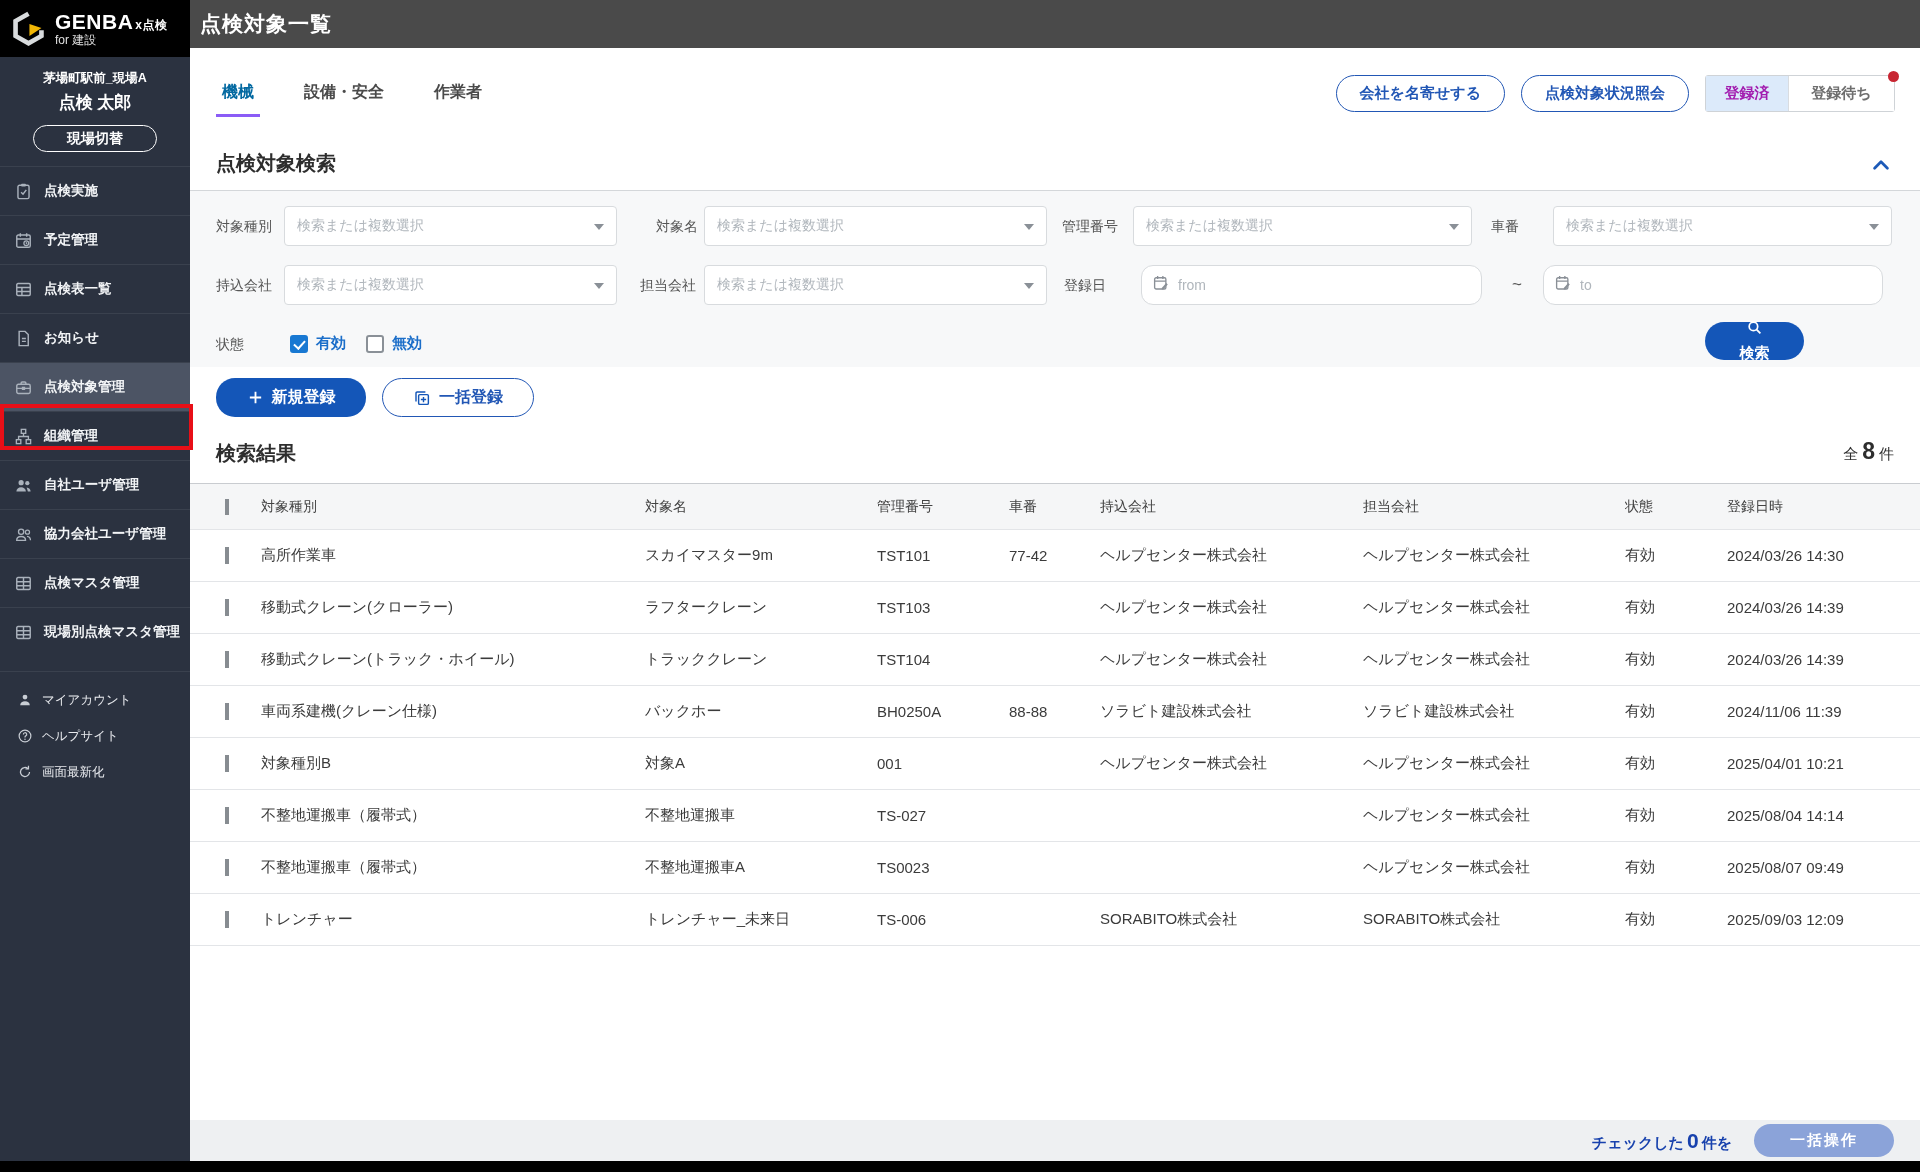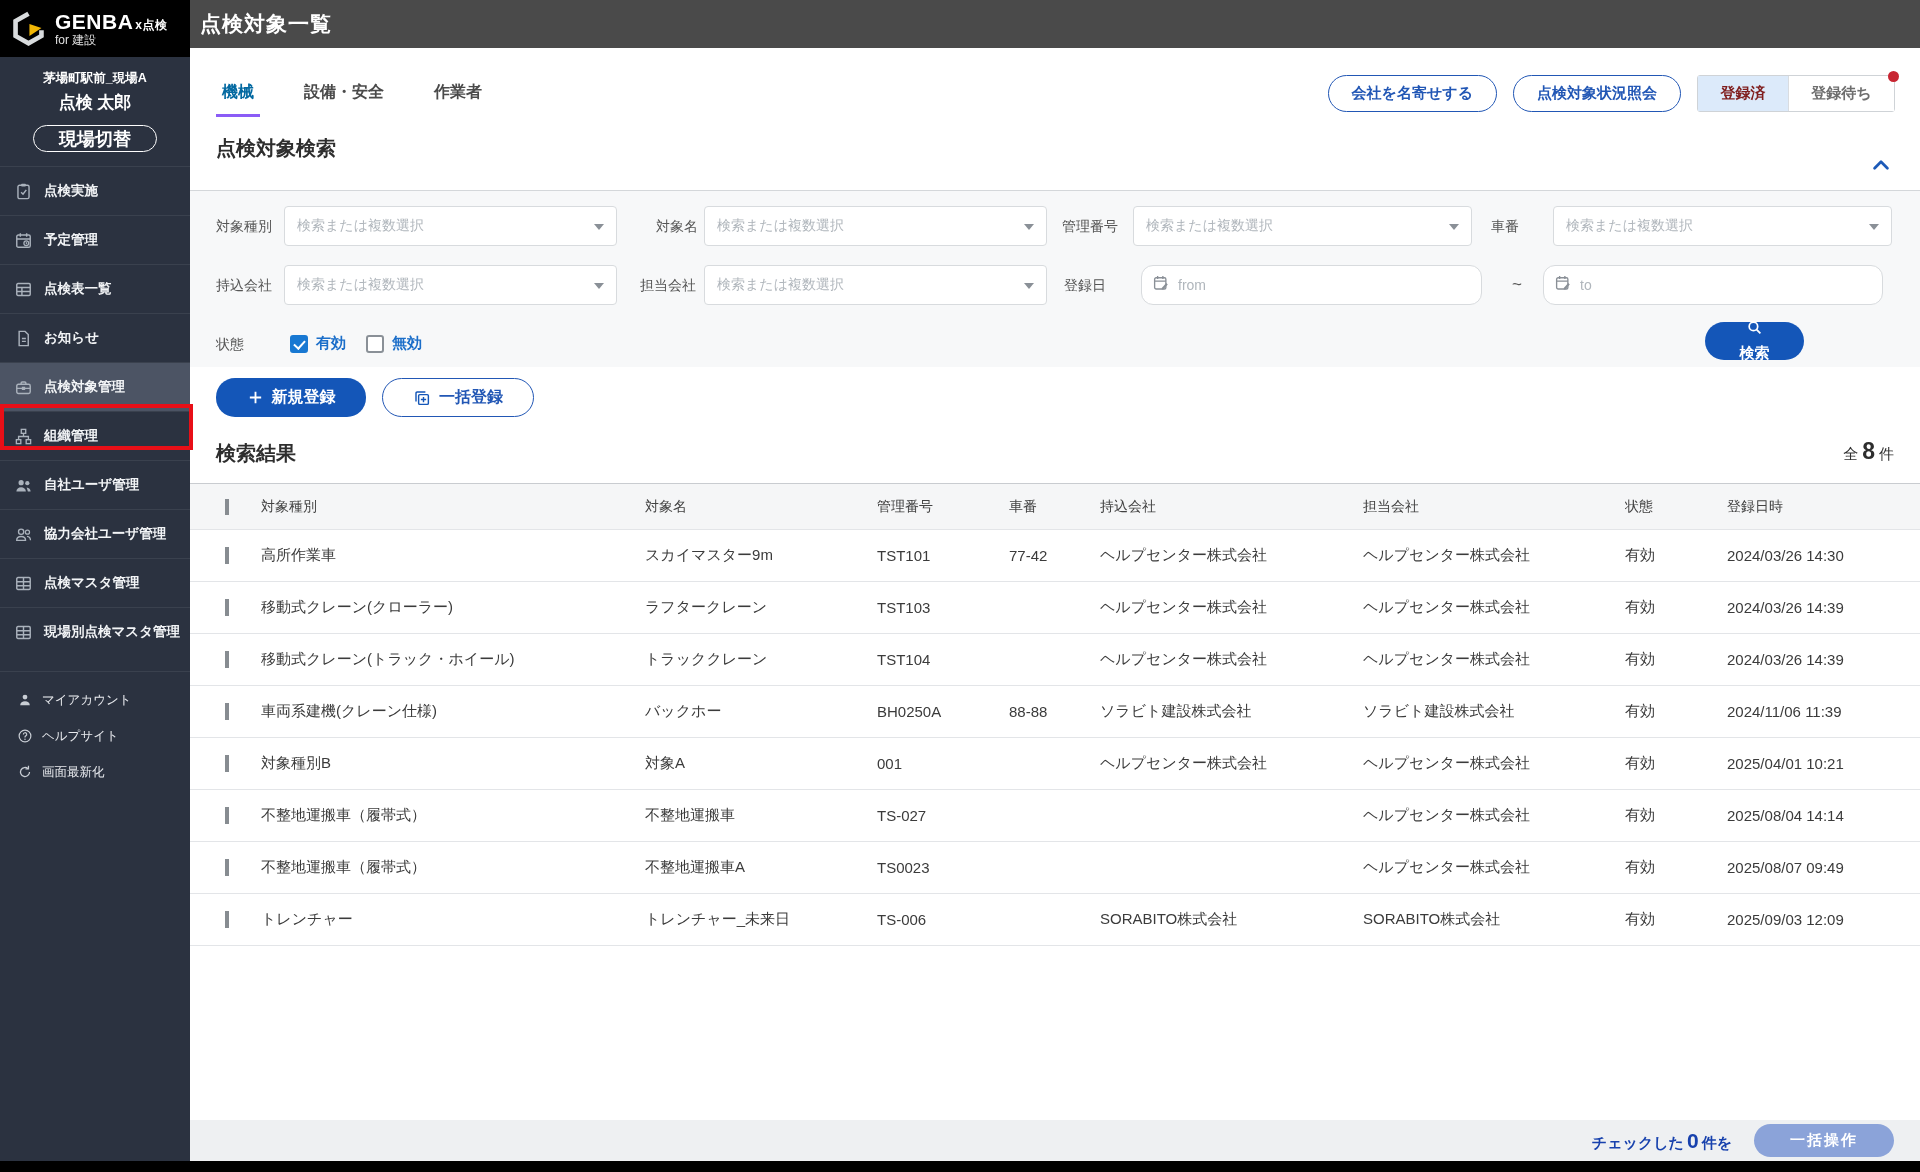--- a/index.html
+++ b/index.html
@@ -10,21 +10,21 @@
   #sidebar { position:absolute; left:0; top:0; width:190px; height:1172px; background:#2b3240; z-index:2; }
   .logo-block { height:57px; background:#000; display:flex; align-items:center; padding-left:10px; gap:8px; }
   .logo-text { color:#fff; line-height:1.05; }
   .logo-line1 { font-size:21px; font-weight:bold; letter-spacing:.5px; }
   .logo-line1 .logo-product { font-size:12px; font-weight:bold; margin-left:2px; }
   .logo-line2 { font-size:12px; color:#e0e0e0; margin-top:1px; }
   .user-block { text-align:center; padding-top:13px; padding-bottom:14px; }
   .site-name { color:#fff; font-size:12.5px; font-weight:bold; }
   .user-name { color:#fff; font-size:17px; font-weight:bold; margin-top:4px; }
   .switch-btn { margin:11px auto 0; width:124px; height:27px; border:1.5px solid #fff; border-radius:14px;
-    color:#fff; font-size:18px; font-weight:bold; display:flex; align-items:center; justify-content:center; cursor:pointer; background:transparent; }
+    color:#fff; font-size:14px; font-weight:bold; display:flex; align-items:center; justify-content:center; cursor:pointer; background:transparent; }
   .nav-item { height:49px; display:flex; align-items:center; gap:11px; padding-left:14px;
     border-top:1px solid #3a414e; cursor:pointer; }
   .nav-item.active { background:#4c5464; }
   .nav-icon { width:19px; height:19px; flex:0 0 19px; color:#aab2bc; }
   .nav-icon svg { width:19px; height:19px; display:block; }
   .nav-label { color:#f2f4f6; font-size:13.5px; font-weight:bold; white-space:nowrap; }
   .nav-bottom { margin-top:15px; border-top:1px solid #3a414e; padding-top:10px; }
   .util-item { height:36px; display:flex; align-items:center; gap:9px; padding-left:17px; cursor:pointer; }
   .util-icon { width:16px; height:16px; flex:0 0 16px; color:#c8cdd4; }
   .util-icon svg { width:16px; height:16px; display:block; }
@@ -44,27 +44,27 @@
   .tabs-row { position:absolute; top:30px; left:26px; display:flex; gap:38px; }
   .tab { font-size:16px; font-weight:bold; color:#4a4a4a; padding:4px 6px 11px; cursor:pointer; }
   .tab.active { color:#0369a1; border-bottom:3px solid #8b5cf6; }
 
   
   .top-actions { position:absolute; top:27px; right:25px; display:flex; align-items:center; gap:16px; }
   .pill-outline { height:37px; border:1.5px solid #2257b5; border-radius:19px; background:#fff;
     color:#2257b5; font-size:15px; font-weight:bold; display:flex; align-items:center; padding:0 23px; cursor:pointer; }
   .segmented { position:relative; height:37px; display:flex; border:1px solid #cfd3d7; border-radius:3px; background:#fff; }
   .seg { display:flex; align-items:center; justify-content:center; font-size:15px; font-weight:bold; cursor:pointer; }
-  .seg.selected { width:90px; background:#dceafa; color:#7f1d1d; }
+  .seg.selected { width:82px; background:#dceafa; color:#a21caf; }
   .seg.unselected { width:106px; background:#fff; color:#6e6e6e; border-left:1px solid #d9dce0; }
   .red-dot { position:absolute; top:-5px; right:-5px; width:11px; height:11px; border-radius:50%; background:#c82532; }
 
   
   .section-head { position:absolute; left:26px; font-size:20px; font-weight:bold; color:#2e2e2e; }
-  #search-head { top:87px; }
+  #search-head { top:102px; }
   .collapse-chevron { position:absolute; right:28px; top:106px; cursor:pointer; color:#1c5ab8; }
   #filter-panel { position:absolute; left:0; top:142px; width:1730px; height:177px;
     background:#f7f8f9; border-top:1px solid #d4d7da; }
   .f-label { position:absolute; font-size:14px; color:#555; line-height:40px; white-space:nowrap; }
   .f-select { position:absolute; height:40px; background:#fff; border:1px solid #d8dbde; border-radius:4px;
     display:flex; align-items:center; padding:0 30px 0 12px; font-size:14px; color:#b0b6bc; cursor:pointer; }
   .caret { position:absolute; right:12px; top:17px; width:0; height:0;
     border-left:5px solid transparent; border-right:5px solid transparent; border-top:6px solid #8a9097; }
   .f-date { position:absolute; height:40px; background:#fff; border:1px solid #d8dbde; border-radius:12px;
     display:flex; align-items:center; padding:0 10px; gap:8px; }

